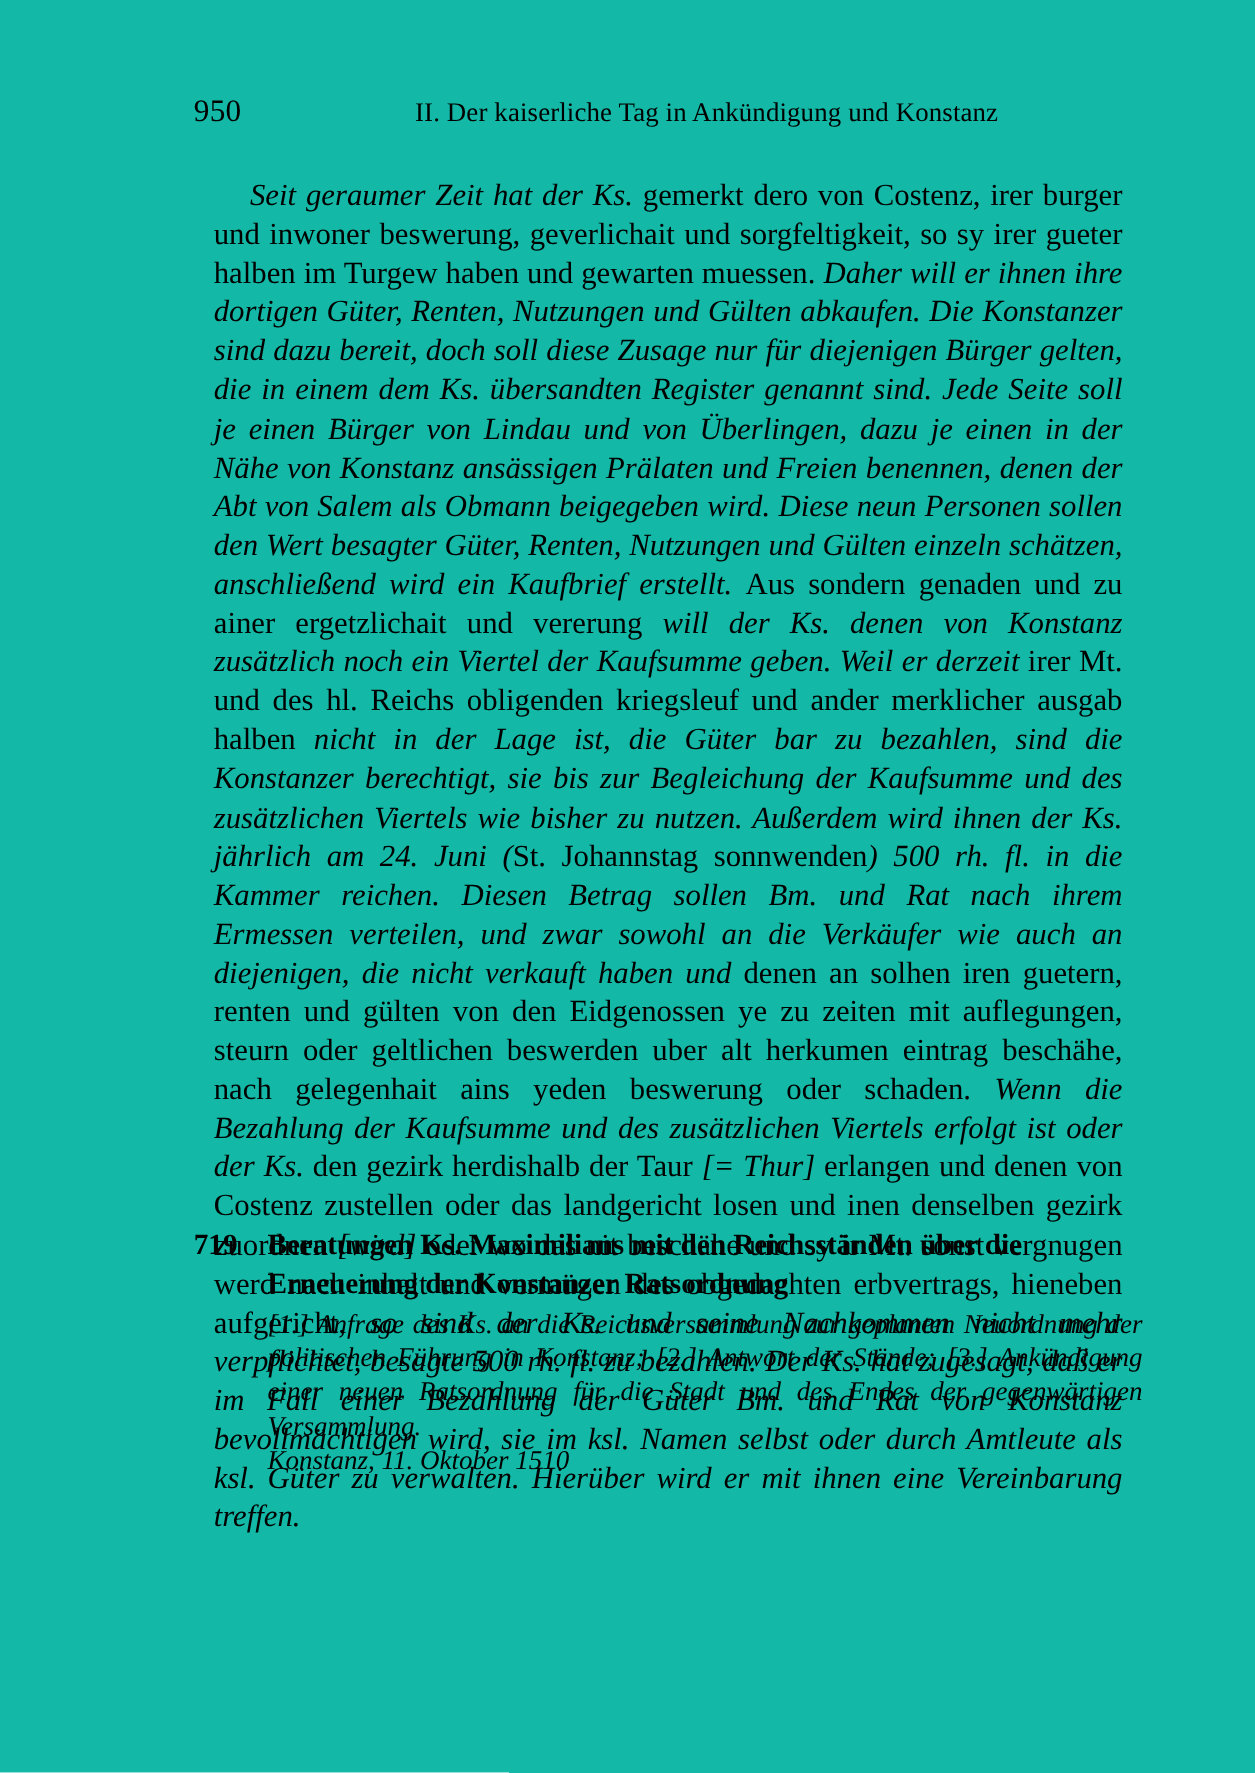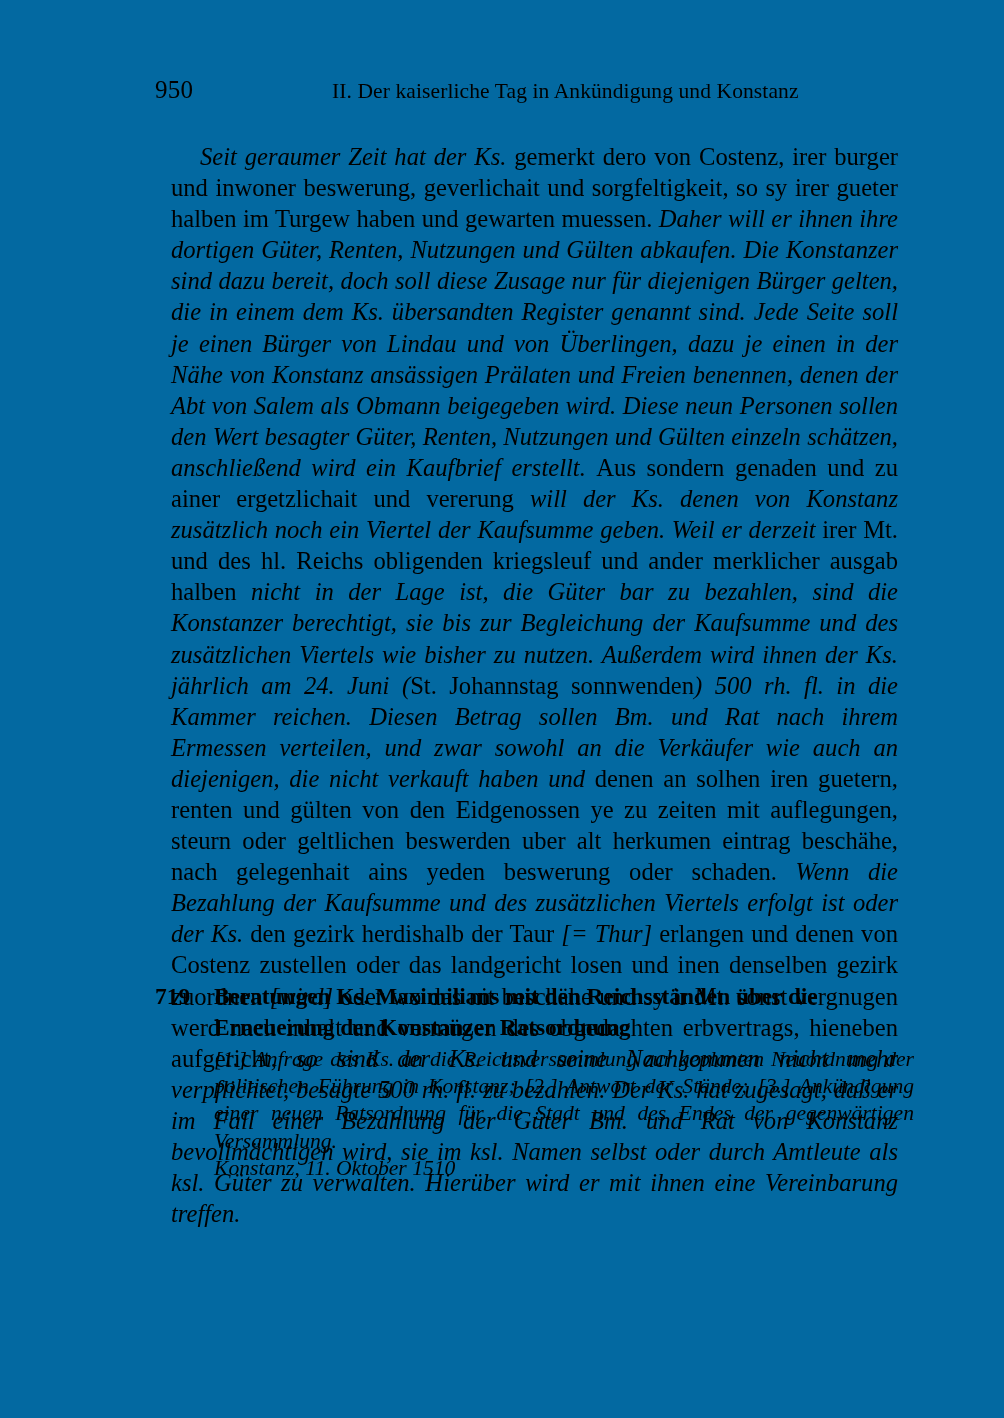--- a/index.html
+++ b/index.html
@@ -13,21 +13,21 @@
     height: 1418px;
     font-family: "Liberation Serif", "DejaVu Serif", serif;
     color: #000000;
     -webkit-font-smoothing: antialiased;
   }
   .page {
     position: relative;
     width: 1004px;
     height: 1418px;
     overflow: hidden;
-    background: #0369a1;
+    background: #14b8a6;
   }
 
   
   .running-head {
     position: absolute;
     left: 155px;
     top: 74px;
     width: 758px;
     height: 32px;
     display: flex;

